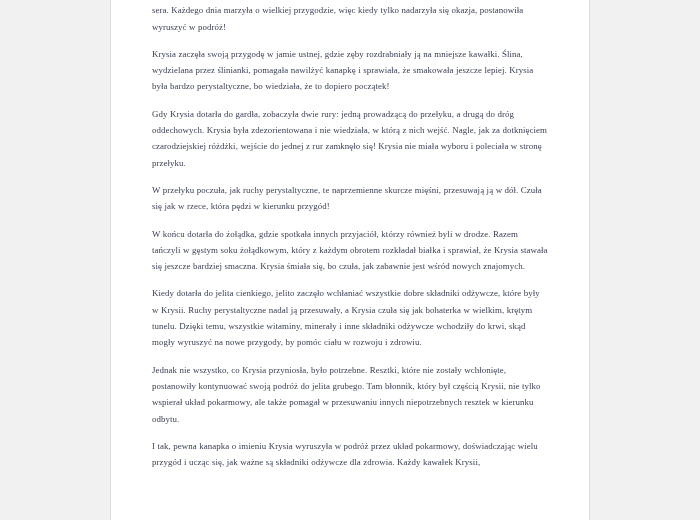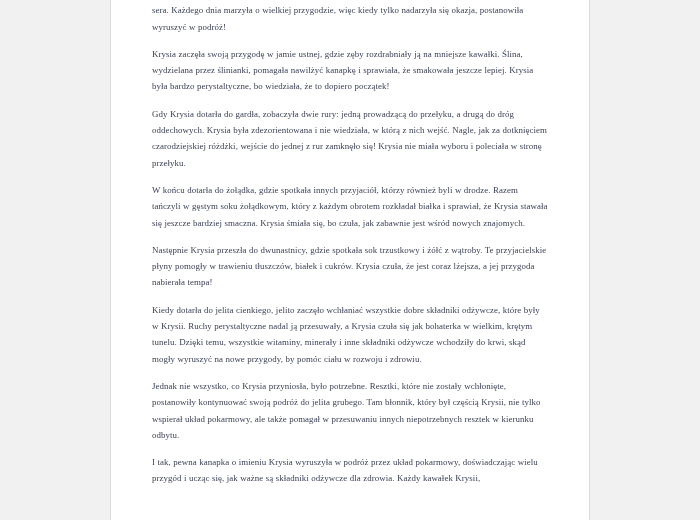--- a/index.html
+++ b/index.html
@@ -66,22 +66,22 @@
 </head>
 <body>
 
 <div id="viewer">
 
   <div id="page">
     <div class="doc-body">
       <p class="para">wyjątkowa – składała się z chrupiącego chleba, świeżego pomidora, soczystej sałaty i kawałka pysznego sera. Każdego dnia marzyła o wielkiej przygodzie, więc kiedy tylko nadarzyła się okazja, postanowiła wyruszyć w podróż!</p>
       <p class="para">Krysia zaczęła swoją przygodę w jamie ustnej, gdzie zęby rozdrabniały ją na mniejsze kawałki. Ślina, wydzielana przez ślinianki, pomagała nawilżyć kanapkę i sprawiała, że smakowała jeszcze lepiej. Krysia była bardzo perystaltyczne, bo wiedziała, że to dopiero początek!</p>
       <p class="para">Gdy Krysia dotarła do gardła, zobaczyła dwie rury: jedną prowadzącą do przełyku, a drugą do dróg oddechowych. Krysia była zdezorientowana i nie wiedziała, w którą z nich wejść. Nagle, jak za dotknięciem czarodziejskiej różdżki, wejście do jednej z rur zamknęło się! Krysia nie miała wyboru i poleciała w stronę przełyku.</p>
+      <p class="para">W przełyku poczuła, jak ruchy perystaltyczne, te naprzemienne skurcze mięśni, przesuwają ją w dół. Czuła się jak w rzece, która pędzi w kierunku przygód!</p>
       <p class="para">W końcu dotarła do żołądka, gdzie spotkała innych przyjaciół, którzy również byli w drodze. Razem tańczyli w gęstym soku żołądkowym, który z każdym obrotem rozkładał białka i sprawiał, że Krysia stawała się jeszcze bardziej smaczna. Krysia śmiała się, bo czuła, jak zabawnie jest wśród nowych znajomych.</p>
-      <p class="para">Następnie Krysia przeszła do dwunastnicy, gdzie spotkała sok trzustkowy i żółć z wątroby. Te przyjacielskie płyny pomogły w trawieniu tłuszczów, białek i cukrów. Krysia czuła, że jest coraz lżejsza, a jej przygoda nabierała tempa!</p>
       <p class="para">Kiedy dotarła do jelita cienkiego, jelito zaczęło wchłaniać wszystkie dobre składniki odżywcze, które były w Krysii. Ruchy perystaltyczne nadal ją przesuwały, a Krysia czuła się jak bohaterka w wielkim, krętym tunelu. Dzięki temu, wszystkie witaminy, minerały i inne składniki odżywcze wchodziły do krwi, skąd mogły wyruszyć na nowe przygody, by pomóc ciału w rozwoju i zdrowiu.</p>
       <p class="para">Jednak nie wszystko, co Krysia przyniosła, było potrzebne. Resztki, które nie zostały wchłonięte, postanowiły kontynuować swoją podróż do jelita grubego. Tam błonnik, który był częścią Krysii, nie tylko wspierał układ pokarmowy, ale także pomagał w przesuwaniu innych niepotrzebnych resztek w kierunku odbytu.</p>
       <p class="para">I tak, pewna kanapka o imieniu Krysia wyruszyła w podróż przez układ pokarmowy, doświadczając wielu przygód i ucząc się, jak ważne są składniki odżywcze dla zdrowia. Każdy kawałek Krysii,</p>
     </div>
   </div>
 
   <div class="gutter gutter-left"></div>
   <div class="gutter gutter-right"></div>
   <div class="page-edge edge-left"></div>
   <div class="page-edge edge-right"></div>

